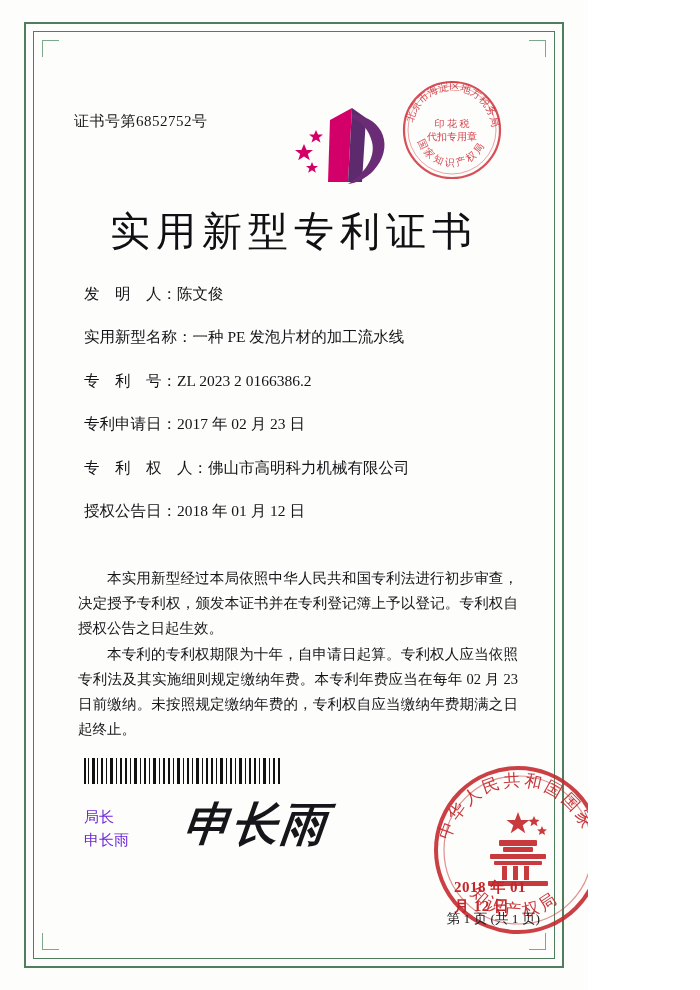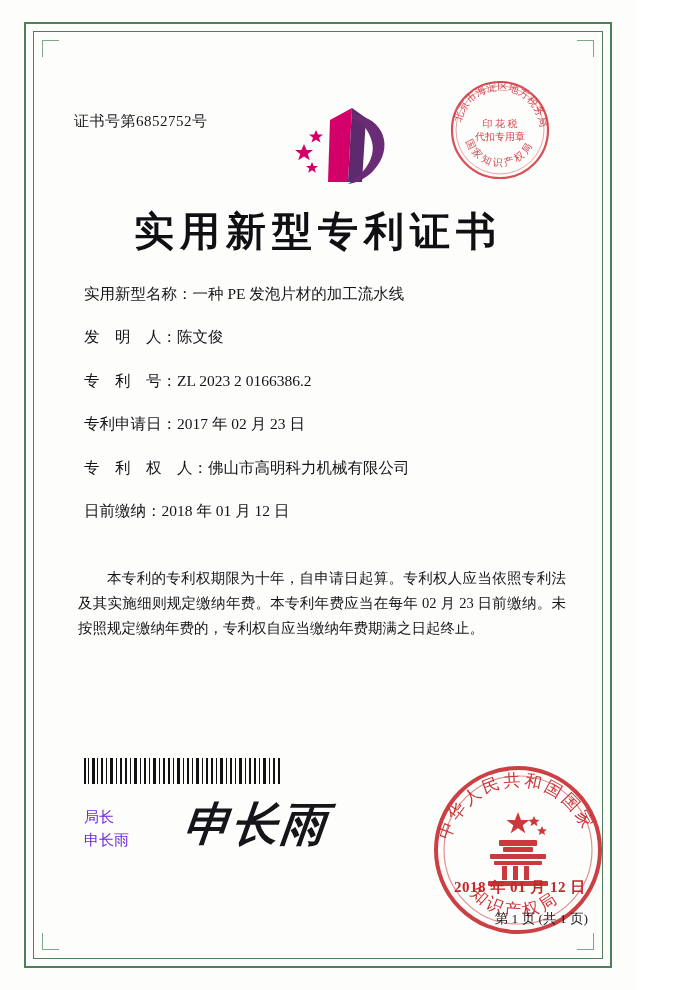--- a/index.html
+++ b/index.html
@@ -10,21 +10,20 @@
   body {
     font-family: "Liberation Serif", "DejaVu Serif", serif;
     color: #1a1a1a;
   }
   .page {
     position: relative;
     width: 588px;
     height: 990px;
     background: #fdfdfb;
     overflow: hidden;
-    padding-left: 48px;
   }
   
   .border-outer {
     position: absolute;
     left: 24px;
     top: 22px;
     right: 24px;
     bottom: 22px;
     border: 2px solid #4e7f5c;
     box-sizing: border-box;
@@ -89,21 +88,21 @@
   .top-stamp svg { display: block; }
 
   
   .main-title {
     position: absolute;
     left: 0;
     right: 0;
     top: 158px;
     text-align: center;
     font-size: 40px;
-    font-weight: bold;
+    font-weight: normal;
     letter-spacing: 6px;
     color: #101014;
     font-family: "Liberation Serif", "DejaVu Serif", serif;
   }
 
   
   .fields {
     position: absolute;
     left: 36px;
     top: 238px;
@@ -250,40 +249,41 @@
         </text>
         <text x="52" y="49" text-anchor="middle" font-size="10" fill="#d0303a" font-family="'Liberation Serif',serif" opacity="0.92">印 花 税</text>
         <text x="52" y="62" text-anchor="middle" font-size="10" fill="#d0303a" font-family="'Liberation Serif',serif" opacity="0.92">代扣专用章</text>
       </svg>
     </div>
 
     <div class="main-title">实用新型专利证书</div>
 
     <div class="fields">
       <div class="field-row">
+        <span class="field-label">发　明　人：</span><span class="field-value">陈文俊</span>
+      </div>
+      <div class="field-row">
         <span class="field-label">实用新型名称：</span><span class="field-value">一种 PE 发泡片材的加工流水线</span>
       </div>
       <div class="field-row">
-        <span class="field-label">发　明　人：</span><span class="field-value">陈文俊</span>
-      </div>
-      <div class="field-row">
         <span class="field-label">专　利　号：</span><span class="field-value">ZL 2023 2 0166386.2</span>
       </div>
       <div class="field-row">
         <span class="field-label">专利申请日：</span><span class="field-value">2017 年 02 月 23 日</span>
       </div>
       <div class="field-row">
         <span class="field-label">专　利　权　人：</span><span class="field-value">佛山市高明科力机械有限公司</span>
       </div>
       <div class="field-row">
-        <span class="field-label">日前缴纳：</span><span class="field-value">2018 年 01 月 12 日</span>
+        <span class="field-label">授权公告日：</span><span class="field-value">2018 年 01 月 12 日</span>
       </div>
     </div>
 
     <div class="body-text">
+      <p>本实用新型经过本局依照中华人民共和国专利法进行初步审查，决定授予专利权，颁发本证书并在专利登记簿上予以登记。专利权自授权公告之日起生效。</p>
       <p>本专利的专利权期限为十年，自申请日起算。专利权人应当依照专利法及其实施细则规定缴纳年费。本专利年费应当在每年 02 月 23 日前缴纳。未按照规定缴纳年费的，专利权自应当缴纳年费期满之日起终止。</p>
     </div>
 
     <div class="barcode">
       <svg width="196" height="26" viewBox="0 0 196 26">
         <g fill="#111">
           <rect x="0" y="0" width="2" height="26"></rect>
             <rect x="4" y="0" width="1" height="26"></rect>
           <rect x="8" y="0" width="3" height="26"></rect>
             <rect x="13" y="0" width="1" height="26"></rect>

